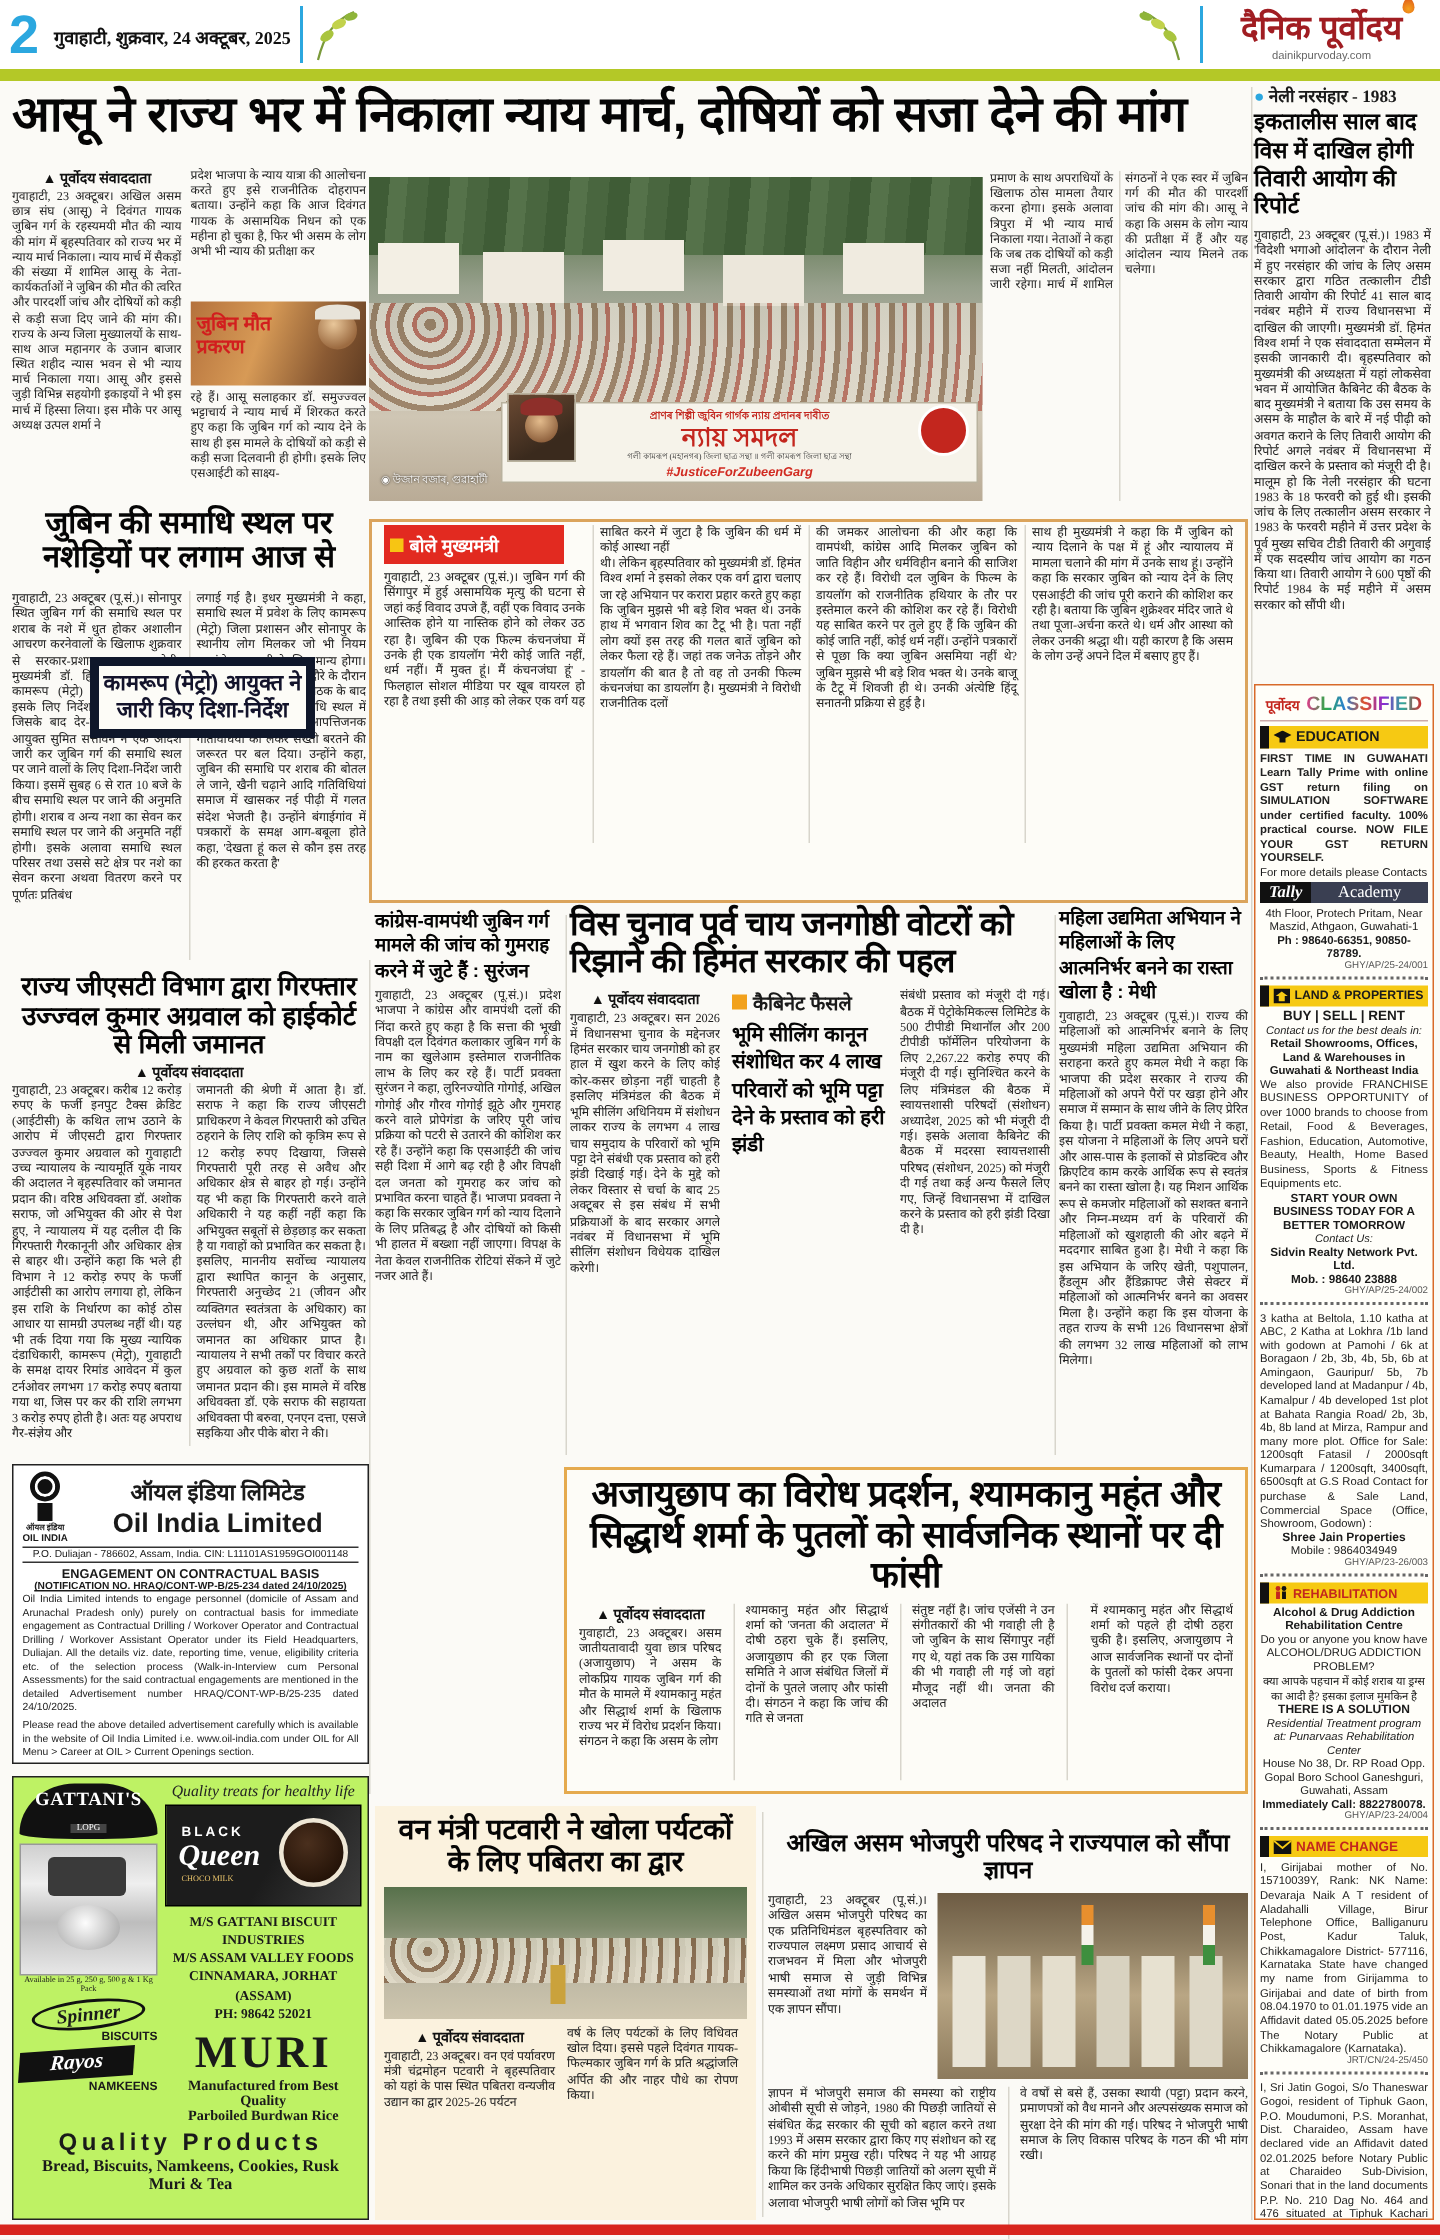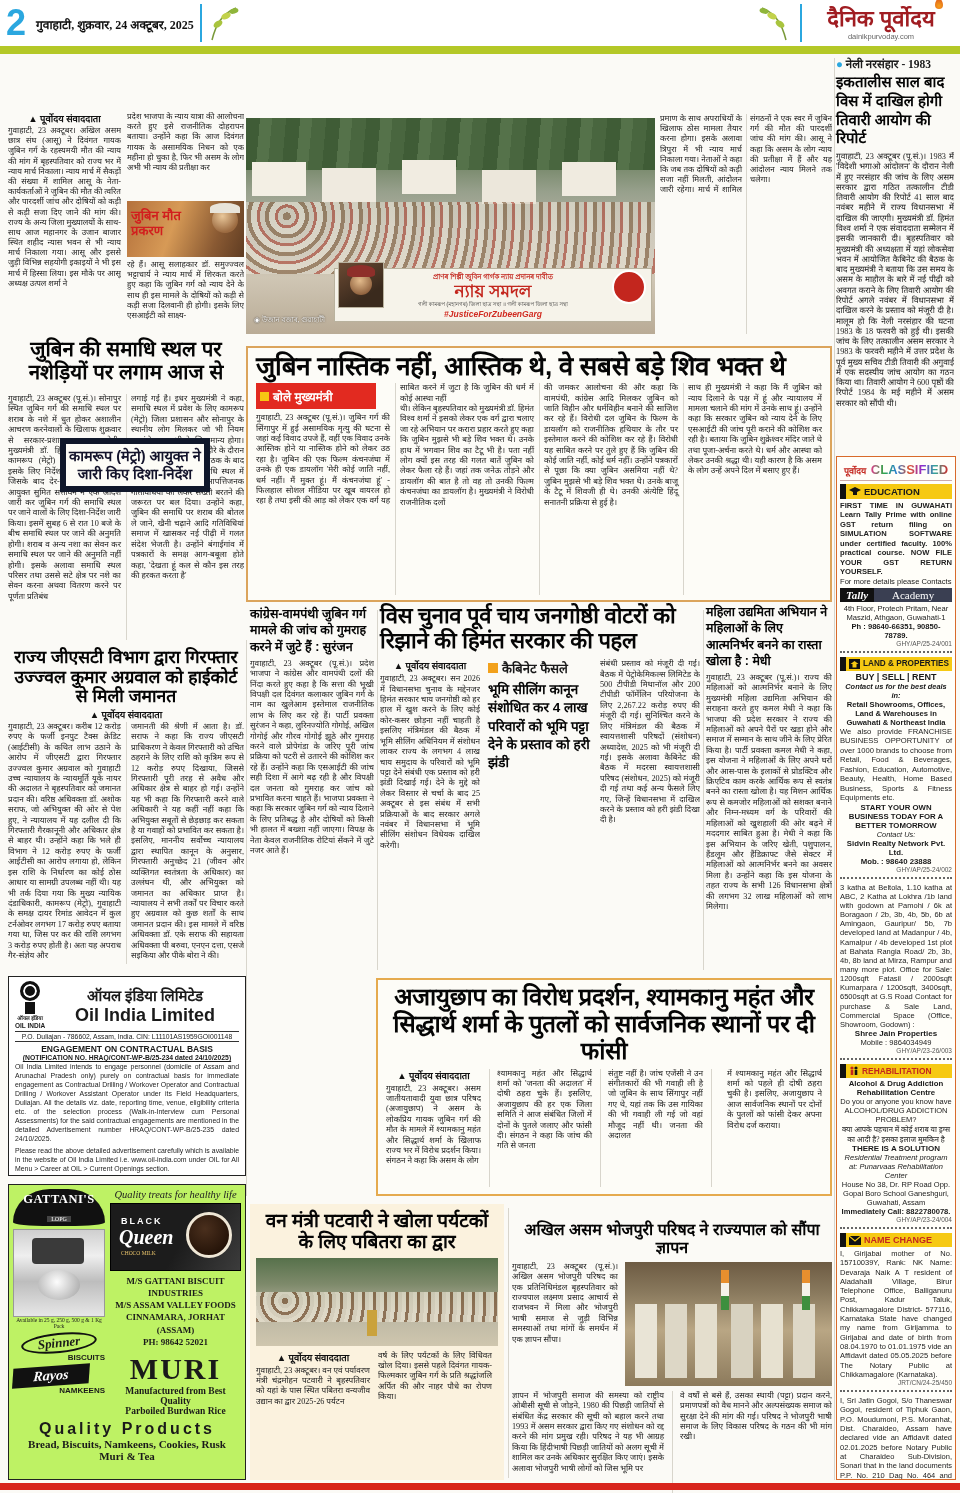--- a/index.html
+++ b/index.html
@@ -47,20 +47,21 @@
     <div class="b" style="left:806px;top:2px;width:150px;text-align:center;">
       <div style="position:relative;display:inline-block;">
         <span style="font-family:'Liberation Sans',sans-serif;font-weight:800;font-size:22px;color:#a01d22;">दैनिक पूर्वोदय</span>
         <span style="position:absolute;right:-8px;top:-3px;width:8px;height:10px;background:radial-gradient(circle at 50% 70%,#f6a11c 0%,#e2641a 80%);border-radius:50% 50% 50% 50%/60% 60% 40% 40%;"></span>
       </div>
       <div style="font-size:7.5px;color:#666;font-family:'Liberation Sans',sans-serif;">dainikpurvoday.com</div>
     </div>
   </div>
   <div class="b" style="left:0;top:46px;width:960px;height:8px;background:#b4c827;"></div>
 
+  <div class="b hl" style="left:8px;top:58px;width:824px;font-size:33px;letter-spacing:-0.5px;">आसू ने राज्य भर में निकाला न्याय मार्च, दोषियों को सजा देने की मांग</div>
 
   <div class="b" style="left:836px;top:56px;width:118px;">
     <div style="font-weight:700;font-size:11.5px;"><span style="color:#2ba7df;">●</span> <span>नेली नरसंहार - 1983</span></div>
     <div class="hl" style="font-size:15px;margin-top:2px;line-height:1.25;">इकतालीस साल बाद विस में दाखिल होगी तिवारी आयोग की रिपोर्ट</div>
     <div class="j" style="font-size:8.3px;line-height:1.24;height:316px;overflow:hidden;margin-top:4px;">गुवाहाटी, 23 अक्टूबर (पू.सं.)। 1983 में 'विदेशी भगाओ आंदोलन' के दौरान नेली में हुए नरसंहार की जांच के लिए असम सरकार द्वारा गठित तत्कालीन टीडी तिवारी आयोग की रिपोर्ट 41 साल बाद नवंबर महीने में राज्य विधानसभा में दाखिल की जाएगी। मुख्यमंत्री डॉ. हिमंत विश्व शर्मा ने एक संवाददाता सम्मेलन में इसकी जानकारी दी। बृहस्पतिवार को मुख्यमंत्री की अध्यक्षता में यहां लोकसेवा भवन में आयोजित कैबिनेट की बैठक के बाद मुख्यमंत्री ने बताया कि उस समय के असम के माहौल के बारे में नई पीढ़ी को अवगत कराने के लिए तिवारी आयोग की रिपोर्ट अगले नवंबर में विधानसभा में दाखिल करने के प्रस्ताव को मंजूरी दी है। मालूम हो कि नेली नरसंहार की घटना 1983 के 18 फरवरी को हुई थी। इसकी जांच के लिए तत्कालीन असम सरकार ने 1983 के फरवरी महीने में उत्तर प्रदेश के पूर्व मुख्य सचिव टीडी तिवारी की अगुवाई में एक सदस्यीय जांच आयोग का गठन किया था। तिवारी आयोग ने 600 पृष्ठों की रिपोर्ट 1984 के मई महीने में असम सरकार को सौंपी थी।</div>
   </div>
 
   <div class="b byline" style="left:8px;top:112px;width:113px;">▲ पूर्वोदय संवाददाता</div>
   <div class="b j" style="left:8px;top:126px;width:113px;height:208px;overflow:hidden;font-size:8.1px;line-height:1.26;">गुवाहाटी, 23 अक्टूबर। अखिल असम छात्र संघ (आसू) ने दिवंगत गायक जुबिन गर्ग के रहस्यमयी मौत की न्याय की मांग में बृहस्पतिवार को राज्य भर में न्याय मार्च निकाला। न्याय मार्च में सैकड़ों की संख्या में शामिल आसू के नेता-कार्यकर्ताओं ने जुबिन की मौत की त्वरित और पारदर्शी जांच और दोषियों को कड़ी से कड़ी सजा दिए जाने की मांग की। राज्य के अन्य जिला मुख्यालयों के साथ-साथ आज महानगर के उजान बाजार स्थित शहीद न्यास भवन से भी न्याय मार्च निकाला गया। आसू और इससे जुड़ी विभिन्न सहयोगी इकाइयों ने भी इस मार्च में हिस्सा लिया। इस मौके पर आसू अध्यक्ष उत्पल शर्मा ने</div>
   <div class="b" style="left:127px;top:112px;width:117px;height:222px;overflow:hidden;">
@@ -87,21 +88,20 @@
       <div style="margin:10px auto 0;width:22px;height:22px;border-radius:50%;background:radial-gradient(circle at 45% 35%,#e3bb8c 0%,#8a5c39 80%);"></div>
       <div style="position:absolute;left:8px;top:2px;width:28px;height:12px;border-radius:50% 50% 20% 20%;background:#8e2f2a;"></div>
     </div>
     <div class="b" style="left:366px;top:152px;width:30px;height:30px;border-radius:50%;background:#c3261e;border:2px solid #fff;"></div>
     <div class="b" style="left:8px;top:196px;color:#fff;font-size:7px;text-shadow:0 0 2px #000;"><span>◉</span> <span>উজান বজাৰ, গুৱাহাটী</span></div>
   </div>
 
   <div class="b j colrule" style="left:660px;top:114px;width:172px;height:220px;overflow:hidden;font-size:8.1px;line-height:1.26;column-count:2;column-gap:8px;">प्रमाण के साथ अपराधियों के खिलाफ ठोस मामला तैयार करना होगा। इसके अलावा त्रिपुरा में भी न्याय मार्च निकाला गया। नेताओं ने कहा कि जब तक दोषियों को कड़ी सजा नहीं मिलती, आंदोलन जारी रहेगा। मार्च में शामिल संगठनों ने एक स्वर में जुबिन गर्ग की मौत की पारदर्शी जांच की मांग की। आसू ने कहा कि असम के लोग न्याय की प्रतीक्षा में हैं और यह आंदोलन न्याय मिलने तक चलेगा।</div>
 
   <div class="b" style="left:246px;top:346px;width:586px;height:256px;border:2px solid #dba45c;background:#fdfcf7;box-sizing:border-box;">
-    <div class="hl" style="font-size:26px;margin:4px 8px 2px;letter-spacing:-0.3px;">जुबिन नास्तिक नहीं, आस्तिक थे, वे सबसे बड़े शिव भक्त थे</div>
     <div style="margin:2px 8px;height:212px;overflow:hidden;column-count:4;column-gap:10px;" class="colrule">
       <div style="float:left;width:112px;height:26px;background:#e22a20;color:#fff;display:flex;align-items:center;gap:4px;padding:0 4px;margin-bottom:4px;">
         <span style="width:9px;height:9px;background:#f7c513;display:inline-block;"></span>
         <span style="font-family:'Liberation Sans',sans-serif;font-weight:800;font-size:12px;">बोले मुख्यमंत्री</span>
       </div>
       <div class="j" style="font-size:8.2px;">गुवाहाटी, 23 अक्टूबर (पू.सं.)। जुबिन गर्ग की सिंगापुर में हुई असामयिक मृत्यु की घटना से जहां कई विवाद उपजे हैं, वहीं एक विवाद उनके आस्तिक होने या नास्तिक होने को लेकर उठ रहा है। जुबिन की एक फिल्म कंचनजंघा में उनके ही एक डायलॉग 'मेरी कोई जाति नहीं, धर्म नहीं। मैं मुक्त हूं। मैं कंचनजंघा हूं' - फिलहाल सोशल मीडिया पर खूब वायरल हो रहा है तथा इसी की आड़ को लेकर एक वर्ग यह साबित करने में जुटा है कि जुबिन की धर्म में कोई आस्था नहीं</div>
       <div class="j" style="font-size:8.2px;">थी। लेकिन बृहस्पतिवार को मुख्यमंत्री डॉ. हिमंत विश्व शर्मा ने इसको लेकर एक वर्ग द्वारा चलाए जा रहे अभियान पर करारा प्रहार करते हुए कहा कि जुबिन मुझसे भी बड़े शिव भक्त थे। उनके हाथ में भगवान शिव का टैटू भी है। पता नहीं लोग क्यों इस तरह की गलत बातें जुबिन को लेकर फैला रहे हैं। जहां तक जनेऊ तोड़ने और डायलॉग की बात है तो वह तो उनकी फिल्म कंचनजंघा का डायलॉग है। मुख्यमंत्री ने विरोधी राजनीतिक दलों</div>
       <div class="j" style="font-size:8.2px;">की जमकर आलोचना की और कहा कि वामपंथी, कांग्रेस आदि मिलकर जुबिन को जाति विहीन और धर्मविहीन बनाने की साजिश कर रहे हैं। विरोधी दल जुबिन के फिल्म के डायलॉग को राजनीतिक हथियार के तौर पर इस्तेमाल करने की कोशिश कर रहे हैं। विरोधी यह साबित करने पर तुले हुए हैं कि जुबिन की कोई जाति नहीं, कोई धर्म नहीं। उन्होंने पत्रकारों से पूछा कि क्या जुबिन असमिया नहीं थे? जुबिन मुझसे भी बड़े शिव भक्त थे। उनके बाजू के टैटू में शिवजी ही थे। उनकी अंत्येष्टि हिंदू सनातनी प्रक्रिया से हुई है।</div>
       <div class="j" style="font-size:8.2px;">साथ ही मुख्यमंत्री ने कहा कि मैं जुबिन को न्याय दिलाने के पक्ष में हूं और न्यायालय में मामला चलाने की मांग में उनके साथ हूं। उन्होंने कहा कि सरकार जुबिन को न्याय देने के लिए एसआईटी की जांच पूरी कराने की कोशिश कर रही है। बताया कि जुबिन शुक्रेश्वर मंदिर जाते थे तथा पूजा-अर्चना करते थे। धर्म और आस्था को लेकर उनकी श्रद्धा थी। यही कारण है कि असम के लोग उन्हें अपने दिल में बसाए हुए हैं।</div>
     </div>
@@ -290,21 +290,21 @@
       <span>
           <svg width="11" height="10" viewBox="0 0 11 10">
             <rect x="0" y="0" width="11" height="10" fill="#111"></rect>
             <polygon points="5.5,2 9.5,5 1.5,5" fill="#f6c913"></polygon>
             <rect x="3.5" y="5" width="4" height="3.5" fill="#f6c913"></rect>
           </svg>
         </span>
       <span style="font-size:8.2px;">LAND &amp; PROPERTIES</span>
     </div>
     <div style="text-align:center;font-weight:800;font-size:9px;margin-top:1px;">BUY | SELL | RENT</div>
-    <div style="text-align:center;font-style:italic;font-size:7.4px;font-weight:bold;">Contact us for the best deals in:</div>
+    <div style="text-align:center;font-style:italic;font-size:7.4px;">Contact us for the best deals in:</div>
     <div style="text-align:center;font-weight:700;font-size:7.6px;">Retail Showrooms, Offices, Land &amp; Warehouses in Guwahati &amp; Northeast India</div>
     <div class="j" style="font-size:7.6px;line-height:1.25;">We also provide FRANCHISE BUSINESS OPPORTUNITY of over 1000 brands to choose from Retail, Food &amp; Beverages, Fashion, Education, Automotive, Beauty, Health, Home Based Business, Sports &amp; Fitness Equipments etc.</div>
     <div style="text-align:center;font-weight:800;font-size:7.8px;">START YOUR OWN BUSINESS TODAY FOR A BETTER TOMORROW</div>
     <div style="text-align:center;font-style:italic;font-size:7.4px;">Contact Us:</div>
     <div style="text-align:center;font-weight:800;font-size:7.8px;">Sidvin Realty Network Pvt. Ltd.</div>
     <div style="text-align:center;font-weight:800;font-size:7.8px;">Mob. : 98640 23888</div>
     <div class="ref">GHY/AP/25-24/002</div>
     <div class="dotted"></div>
     <div class="j" style="font-size:7.5px;line-height:1.22;">3 katha at Beltola, 1.10 katha at ABC, 2 Katha at Lokhra /1b land with godown at Pamohi / 6k at Boragaon / 2b, 3b, 4b, 5b, 6b at Amingaon, Gauripur/ 5b, 7b developed land at Madanpur / 4b, Kamalpur / 4b developed 1st plot at Bahata Rangia Road/ 2b, 3b, 4b, 8b land at Mirza, Rampur and many more plot. Office for Sale: 1200sqft Fatasil / 2000sqft Kumarpara / 1200sqft, 3400sqft, 6500sqft at G.S Road Contact for purchase &amp; Sale Land, Commercial Space (Office, Showroom, Godown) :</div>
     <div style="text-align:center;font-weight:800;font-size:8px;">Shree Jain Properties</div>

